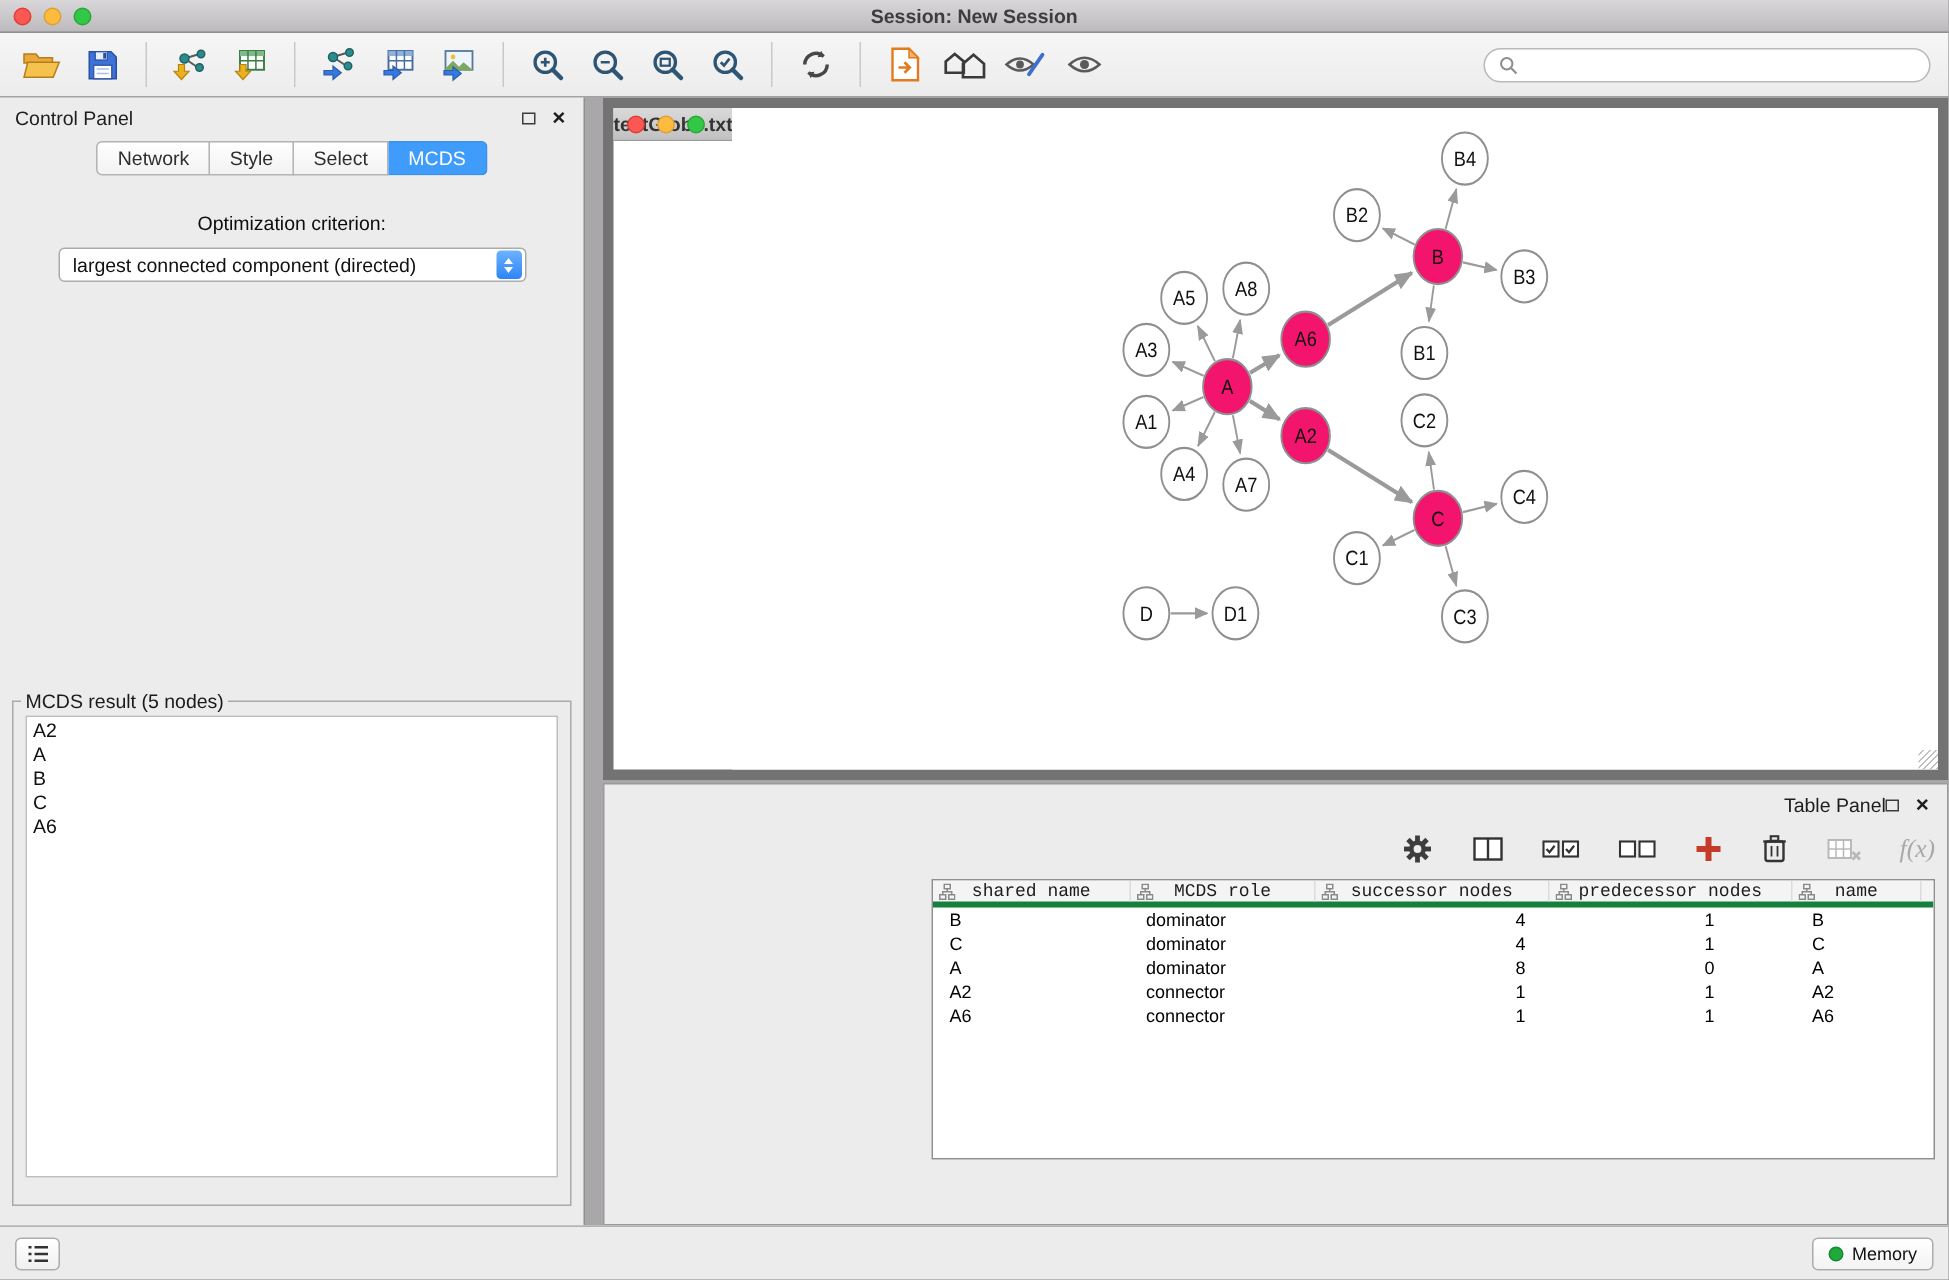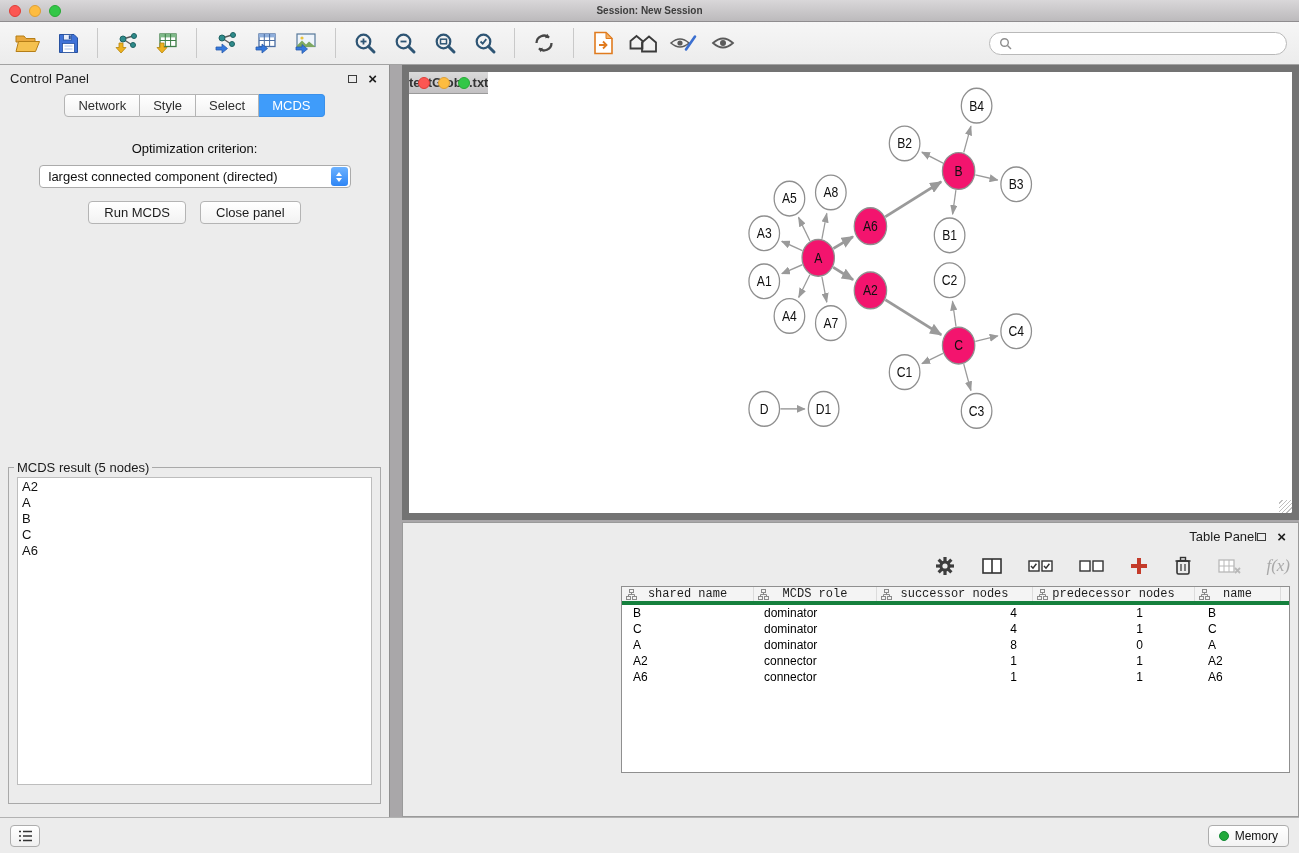--- a/index.html
+++ b/index.html
@@ -10,21 +10,21 @@
     -webkit-font-smoothing: antialiased;
   }
   .app { width: 1299px; height: 853px; display: flex; flex-direction: column; }
 
   
   .titlebar {
     height: 22px; flex: none; position: relative;
     background: linear-gradient(#d9d7d9, #bcbabc);
     border-bottom: 1px solid #8f8d8f;
     display: flex; align-items: center; justify-content: center;
-    font-size: 10px; color: #3d3d3d; font-weight: 600;
+    font-size: 13px; color: #3d3d3d; font-weight: 600;
   }
   .traffic { position: absolute; left: 9px; top: 5px; display: flex; gap: 8px; }
   .tl { width: 12px; height: 12px; border-radius: 50%; }
   .tl.red   { background: #fc5753; border: 1px solid #df3e38; }
   .tl.yel   { background: #fdbc40; border: 1px solid #de9f34; }
   .tl.grn   { background: #33c748; border: 1px solid #27aa35; }
 
   
   .toolbar {
     height: 43px; flex: none;
@@ -353,24 +353,20 @@
           <div class="seg-tab">Select</div>
           <div class="seg-tab active">MCDS</div>
         </div>
       <div class="opt-label">Optimization criterion:</div>
       <div class="dropdown">
         <span class="dropdown-value">largest connected component (directed)</span>
         <span class="stepper">
             <span class="up"></span>
             <span class="dn"></span>
           </span>
-      </div>
-      <div class="btn-row">
-        <button class="mac-btn">Run MCDS</button>
-        <button class="mac-btn">Close panel</button>
       </div>
       <fieldset class="result-fieldset">
         <legend>MCDS result (5 nodes)</legend>
         <div class="result-list">
             <div>A2</div>
             <div>A</div>
             <div>B</div>
             <div>C</div>
             <div>A6</div>
           </div>

